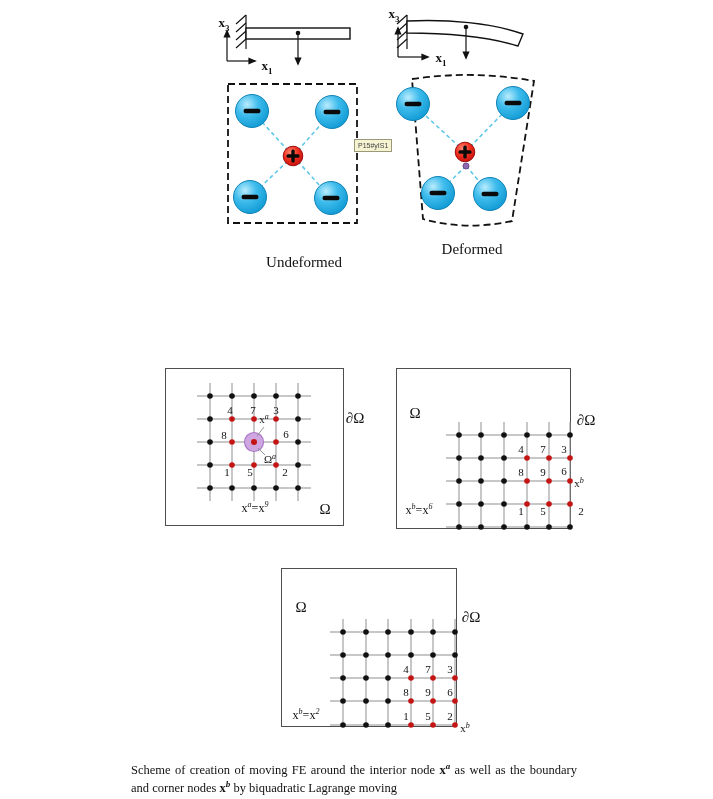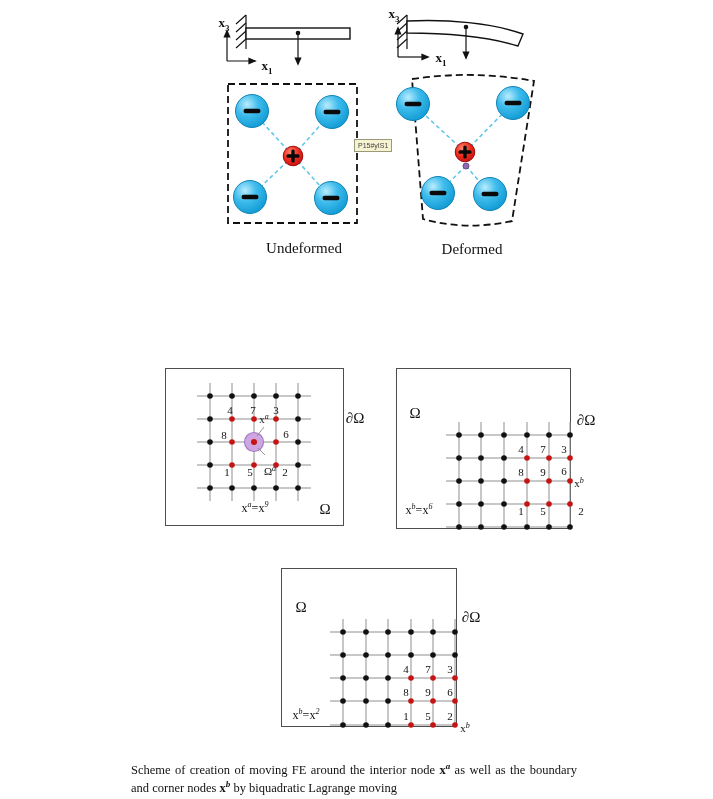--- a/index.html
+++ b/index.html
@@ -1,17 +1,17 @@
 <!DOCTYPE html>
 <html><head>
 <meta charset="utf-8">
 <style>
   html,body{margin:0;padding:0;background:#fff;}
   .page{position:relative;width:713px;height:799px;background:#fff;overflow:hidden;
-        font-family:"Liberation Serif","DejaVu Serif",serif;color:#111;border-radius:28px;}
+        font-family:"Liberation Serif","DejaVu Serif",serif;color:#111;}
   .abs{position:absolute;}
   section{position:absolute;inset:0;}
   
   .axis-lbl{position:absolute;transform:translate(-50%,-50%);font-weight:bold;font-size:13px;white-space:nowrap;}
   .axis-lbl sub{font-size:9px;font-weight:bold;}
   .tag{position:absolute;left:354px;top:139px;font-family:"Liberation Sans",sans-serif;
        font-size:7px;line-height:11px;padding:0 3px;background:#f6f3d3;border:1px solid #9a9a7a;color:#444;}
   .state-lbl{position:absolute;transform:translate(-50%,-50%);font-size:15px;white-space:nowrap;}
   .fig-caption{position:absolute;left:0;top:282px;width:713px;text-align:center;font-size:16.5px;}
   
@@ -136,21 +136,21 @@
       </g>
     </svg>
 
     <span class="axis-lbl" style="left:224px;top:24px"><span>x</span><sub>3</sub></span>
     <span class="axis-lbl" style="left:267px;top:67px"><span>x</span><sub>1</sub></span>
     <span class="axis-lbl" style="left:394px;top:15px"><span>x</span><sub>3</sub></span>
     <span class="axis-lbl" style="left:441px;top:59px"><span>x</span><sub>1</sub></span>
 
     <div class="tag">P15#yIS1</div>
 
-    <span class="state-lbl" style="left:304px;top:248px">Undeformed</span>
+    <span class="state-lbl" style="left:304px;top:262px">Undeformed</span>
     <span class="state-lbl" style="left:472px;top:249px">Deformed</span>
 
   </section>
 
   <section>
 
     <div class="sq" style="left:165px;top:368px;width:177px;height:156px">
       <svg width="177" height="156" viewBox="0 0 177 156">
           <line x1="31" y1="27" x2="145" y2="27" stroke="#8f8f8f" stroke-width="1"></line>
           <line x1="31" y1="50" x2="145" y2="50" stroke="#8f8f8f" stroke-width="1"></line>
@@ -196,21 +196,21 @@
       </svg>
       <span class="lbl" style="left:64px;top:41px">4</span>
       <span class="lbl" style="left:87px;top:41px">7</span>
       <span class="lbl" style="left:110px;top:41px">3</span>
       <span class="lbl" style="left:58px;top:66px">8</span>
       <span class="lbl" style="left:120px;top:65px">6</span>
       <span class="lbl" style="left:61px;top:103px">1</span>
       <span class="lbl" style="left:84px;top:103px">5</span>
       <span class="lbl" style="left:119px;top:103px">2</span>
       <span class="lbl" style="left:98px;top:50px"><span>x</span><sup>a</sup></span>
-      <span class="lbl" style="left:104px;top:102px"><span>Ω</span><sup>a</sup></span>
+      <span class="lbl" style="left:104px;top:90px"><span>Ω</span><sup>a</sup></span>
       <span class="lbl eq" style="left:89px;top:138px"><span>x</span><sup>a</sup><span>=x</span><sup>9</sup></span>
       <span class="lbl omega" style="left:159px;top:140px">Ω</span>
       <span class="lbl domega" style="left:189px;top:49px"><span class="partial">∂</span><span>Ω</span></span>
     </div>
 
     <div class="sq" style="left:396px;top:368px;width:173px;height:159px">
       <svg width="173" height="159" viewBox="0 0 173 159">
           <line x1="49" y1="66" x2="173" y2="66" stroke="#8f8f8f" stroke-width="1"></line>
           <line x1="49" y1="89" x2="173" y2="89" stroke="#8f8f8f" stroke-width="1"></line>
           <line x1="49" y1="112" x2="173" y2="112" stroke="#8f8f8f" stroke-width="1"></line>

